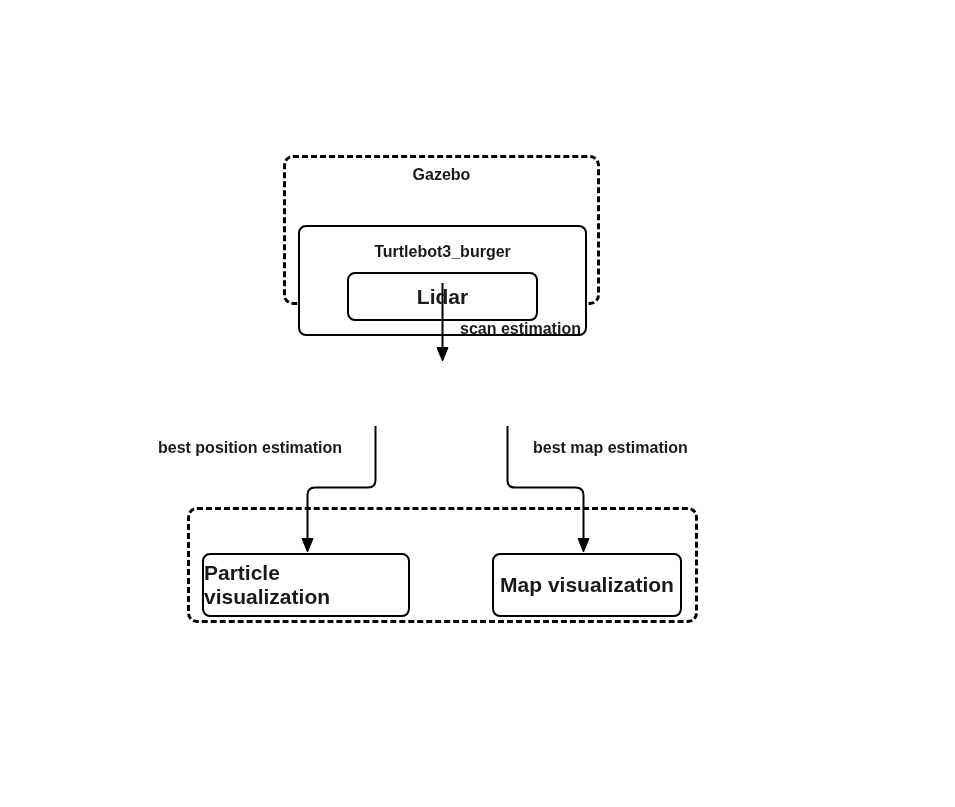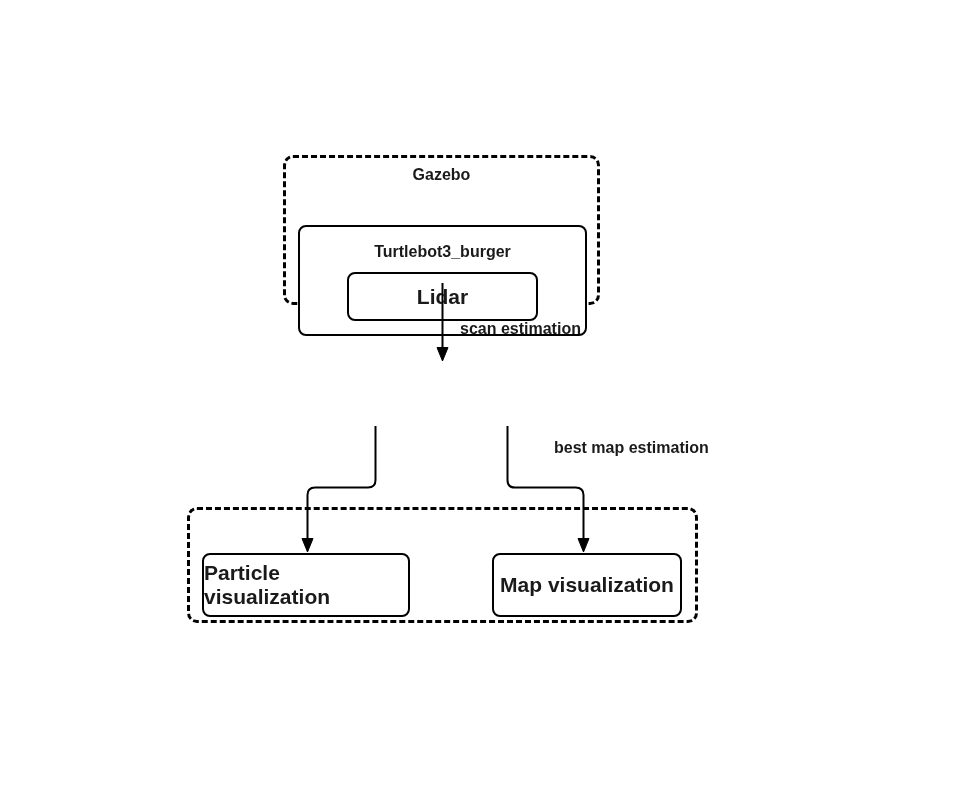--- a/index.html
+++ b/index.html
@@ -84,21 +84,21 @@
   
   .gazebo   { left: 283px; top: 155px; width: 317px; height: 150px; }
   .turtlebot{ left: 12px;  top: 28px;  width: 289px; height: 111px; margin-top: 39px; }
   .lidar    { left: 47px;  top: 45px;  width: 191px; height: 49px;  }
   .slam     { left: 347px; top: 362px; width: 191px; height: 64px;  }
   .rviz     { left: 187px; top: 507px; width: 511px; height: 116px; }
   .particle { left: 12px;  top: 43px;  width: 208px; height: 64px;  }
   .mapviz   { left: 302px; top: 43px;  width: 190px; height: 64px;  }
   .lbl-scan { left: 460px; top: 320px; }
   .lbl-pos  { left: 158px; top: 439px; }
-  .lbl-map  { left: 554px; top: 439px; }
+  .lbl-map  { left: 533px; top: 439px; }
 </style>
 </head>
 <body>
 
 <div class="canvas">
 
   <svg class="edges" viewBox="0 0 955 807" xmlns="http://www.w3.org/2000/svg">
 
     <g>
       <path d="M442.5 283 L442.5 349" fill="none" stroke="#000000" stroke-width="2"></path>
@@ -124,20 +124,21 @@
 
       <div class="node lidar">
         <span>Lidar</span>
       </div>
     </div>
   </div>
 
   <div class="edge-label lbl-scan">scan estimation</div>
 
 
+  <div class="edge-label lbl-pos">best position estimation</div>
   <div class="edge-label lbl-map">best map estimation</div>
 
   <div class="container rviz">
 
     <div class="node mapviz">
       <span>Map visualization</span>
     </div>
 
     <div class="node particle">
       <span>Particle visualization</span>

